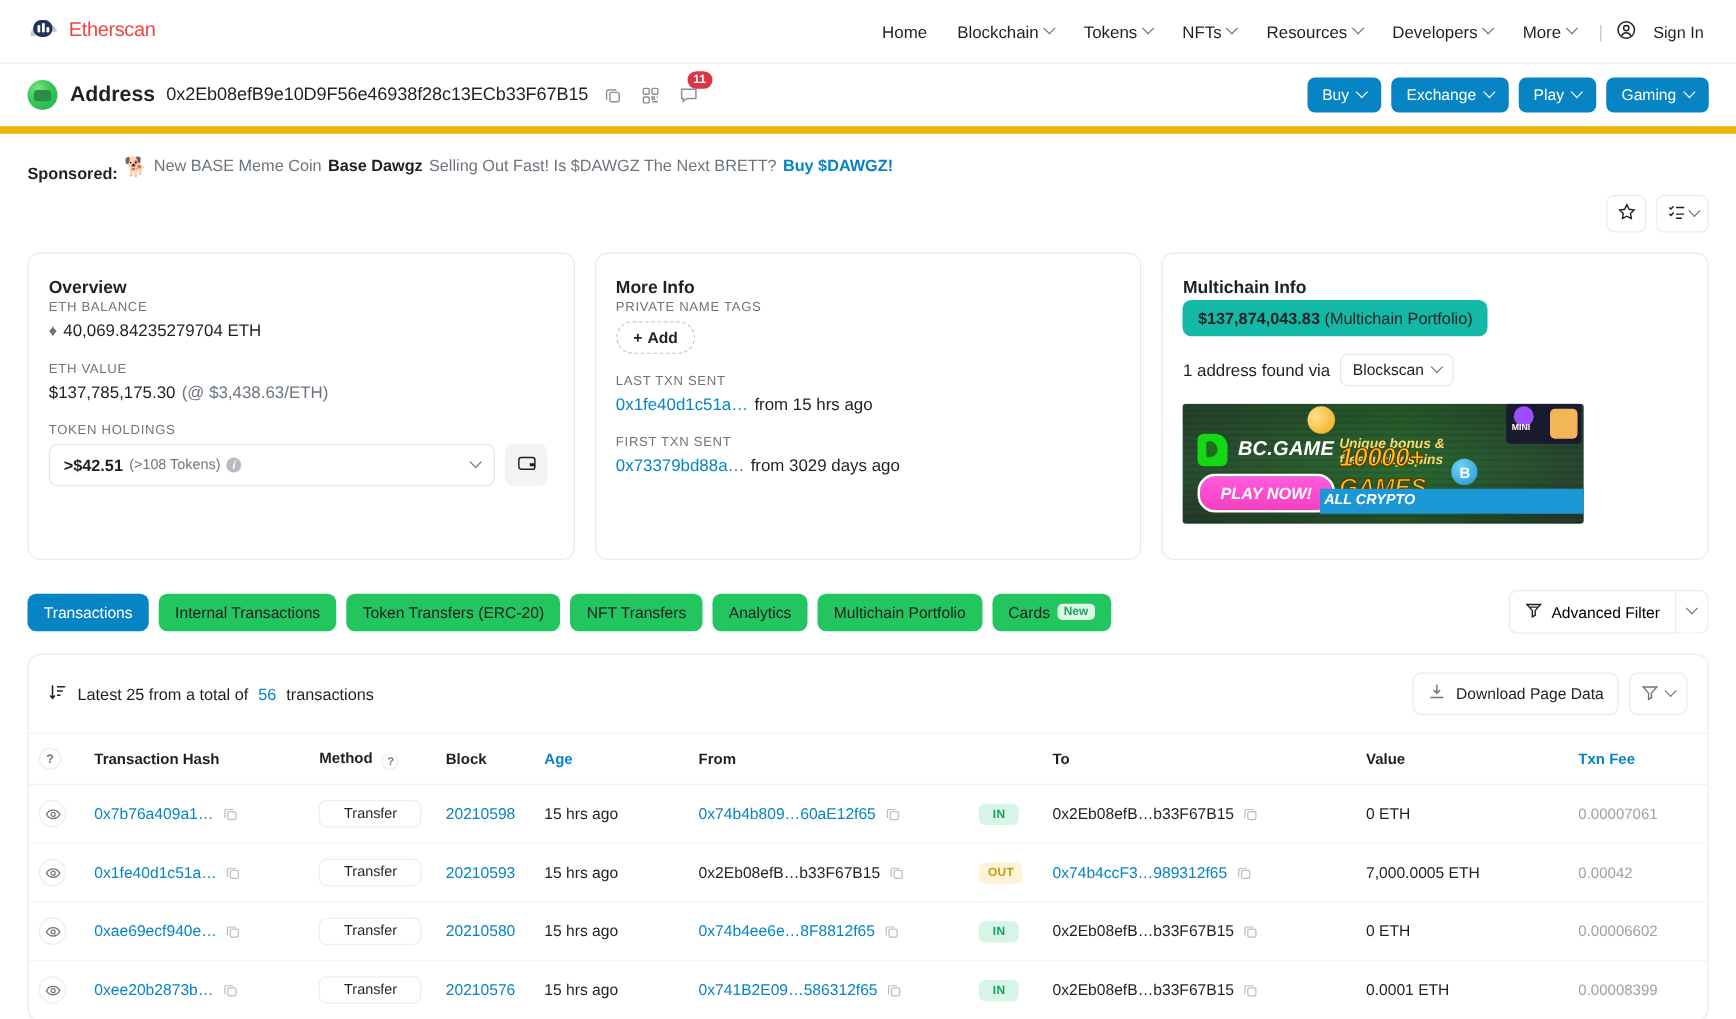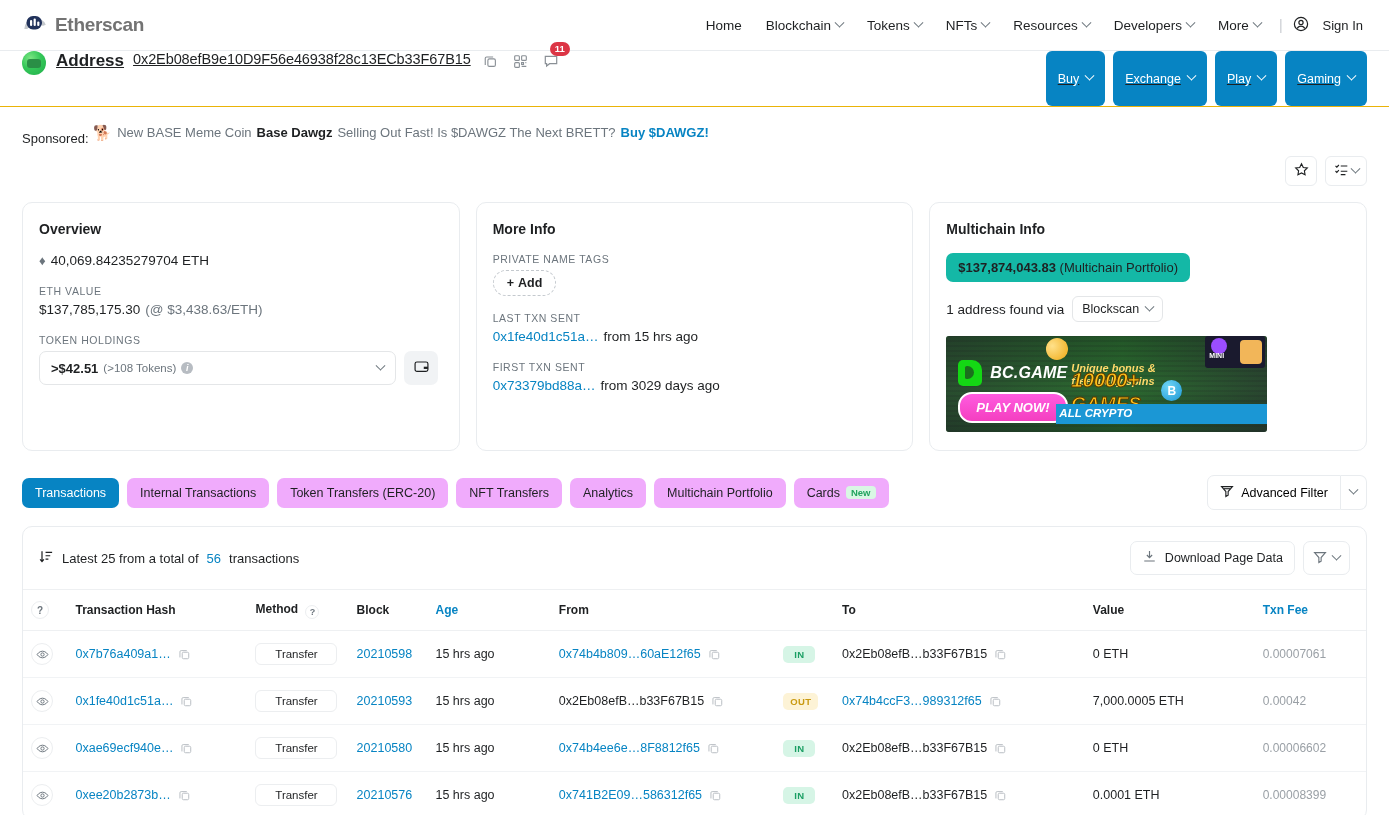--- a/index.html
+++ b/index.html
@@ -18,42 +18,41 @@
   .topnav {
     height: 51px;
     background: #fff;
     display: flex; align-items: center;
     padding: 0 22px;
     border-bottom: 1px solid #e9ecef;
     position: relative;
   }
   .brand { display: flex; align-items: center; gap: 7px; }
   .brand-logo { width: 26px; height: 26px; position: relative; }
-  .brand-text { font-size: 19px; font-weight: 700; letter-spacing: -0.3px; color: #737373; }
+  .brand-text { font-size: 16px; font-weight: 400; letter-spacing: -0.3px; color: #ef4444; }
   .nav-links { margin-left: auto; display: flex; align-items: center; gap: 0; }
   .nav-item {
     display: flex; align-items: center; gap: 5px;
     padding: 6px 12px; font-size: 13.5px; color: #1e2022; cursor: pointer;
     white-space: nowrap;
   }
   .nav-divider { color: #c9ccd1; padding: 0 6px; font-size: 14px; }
   .chev {
     display:inline-block; width: 7px; height: 7px;
     border-right: 1.4px solid #6c757d; border-bottom: 1.4px solid #6c757d;
     transform: rotate(45deg) translate(-2px,-2px);
   }
   .chev-w { border-color: #fff; }
   .signin { display: flex; align-items: center; gap: 14px; cursor: pointer; padding: 6px 4px; }
 
   
   .subhead {
     height: 56px; background: #fff;
-    display: flex; padding: 0 22px;
-    border-bottom: 1px solid #eab308;
-    text-decoration: underline;
+    display: flex; align-items: center; padding: 0 22px;
+    border-bottom: 6px solid #eab308;
   }
   .addr-avatar {
     width: 24px; height: 24px; border-radius: 50%;
     background: radial-gradient(circle at 35% 30%, #7ae582 0%, #35c759 45%, #1fae4a 100%);
     position: relative; flex: none;
   }
   .addr-avatar::before {
     content:''; position:absolute; left:5px; top:8px; width:14px; height:9px;
     background:#2a8f46; border-radius: 3px;
   }
@@ -75,39 +74,39 @@
     padding: 7px 12px; font-size: 12.5px; cursor: pointer;
     display: flex; align-items: center; gap: 7px; font-family: inherit;
   }
 
   
   .sponsored {
     padding: 12px 22px 10px; font-size: 13px; color: #6c757d;
     display: flex; align-items: center; gap: 5px;
   }
   .sponsored b { color: #1e2022; font-weight: 600; }
-  .sponsored .lbl { color: #1e2022; font-weight: 400; margin-top: 12px; }
+  .sponsored .lbl { color: #1e2022; font-weight: 700; margin-top: 12px; }
   .sponsored .cta { color: #0784c3; font-weight: 700; }
 
   
   .action-row { padding: 0 22px; display: flex; justify-content: flex-end; gap: 8px; height: 36px; }
   .sq-btn {
     width: 32px; height: 30px; border: 1px solid #e9ecef; border-radius: 6px;
     background: #fff; display: flex; align-items: center; justify-content: center;
     cursor: pointer; color: #1e2022;
   }
   .sq-btn.wide { width: 42px; gap: 3px; }
 
   
   .cards { display: flex; gap: 16px; padding: 10px 22px 0; }
   .card {
     background: #fff; border: 1px solid #e9ecef; border-radius: 10px;
     padding: 18px 16px; flex: 1; min-height: 246px;
   }
-  .card-title { font-size: 14px; font-weight: 600; margin-bottom: 16px; }
+  .card-title { font-size: 14px; font-weight: 600; margin-bottom: 3px; }
   .field-label {
     font-size: 10.5px; color: #6c757d; letter-spacing: 0.55px;
     text-transform: uppercase; margin-bottom: 5px;
   }
   .field-val { font-size: 13.5px; margin-bottom: 17px; display:flex; align-items:center; gap:5px;}
   .muted { color: #6c757d; }
   .eth-glyph { color: #6c757d; font-size: 13px; }
   .tok-select {
     display: flex; align-items: center; border: 1px solid #e4e6e8;
     border-radius: 7px; height: 34px; padding: 0 11px; width: 357px;
@@ -169,21 +168,21 @@
   .ad-coin { position:absolute; left: 100px; top: 2px; width: 22px; height: 22px; border-radius: 50%; background: radial-gradient(circle at 35% 30%,#ffe18a,#f0a913); transform: rotate(-20deg);}
   .ad-btc { position:absolute; left: 215px; top: 44px; width: 21px; height: 21px; border-radius:50%; background: radial-gradient(circle at 35% 30%,#6fd4f5,#1b97d5); color:#fff; font-size:12px; font-weight:800; display:flex;align-items:center;justify-content:center;}
   .ad-char { position:absolute; right: 2px; top: 0; width: 60px; height: 32px; background:#1a1a2e; border-radius: 3px; }
   .ad-char::before{content:'';position:absolute;right:3px;top:4px;width:22px;height:24px;background:#f2b659;border-radius:4px;}
   .ad-char::after{content:'MINI';position:absolute;left:4px;top:16px;color:#fff;font-size:7px;font-weight:700;}
   .ad-char-p{position:absolute;left:6px;top:2px;width:16px;height:16px;border-radius:50%;background:#9b4dff;}
 
   
   .tabs-row { display: flex; align-items: center; padding: 24px 22px 0; gap: 8px; }
   .tab {
-    background: #f0abfc; border-radius: 7px; padding: 8px 13px;
+    background: #22c55e; border-radius: 7px; padding: 8px 13px;
     font-size: 12.5px; cursor: pointer; color: #1e2022; white-space: nowrap;
     display: flex; align-items: center; gap: 6px;
   }
   .tab.active { background: #0784c3; color: #fff; }
   .tab-new {
     background: #d9f7e4; color: #22a35f; font-size: 9.5px; font-weight: 700;
     border-radius: 4px; padding: 1px 5px;
   }
   .filter-group { margin-left: auto; display: flex; }
   .filter-btn {
@@ -381,20 +380,21 @@
     </span>
     <i class="chev"></i>
   </div>
 </div>
 
 <div class="cards">
 
   <div class="card">
     <div class="card-title">Overview</div>
 
+    <div class="field-label">ETH BALANCE</div>
     <div class="field-val">
       <span class="eth-glyph">♦</span>
       <span>40,069.84235279704 ETH</span>
     </div>
 
     <div class="field-label">ETH VALUE</div>
     <div class="field-val">
       <span>$137,785,175.30</span>
       <span class="muted">(@ $3,438.63/ETH)</span>
     </div>

